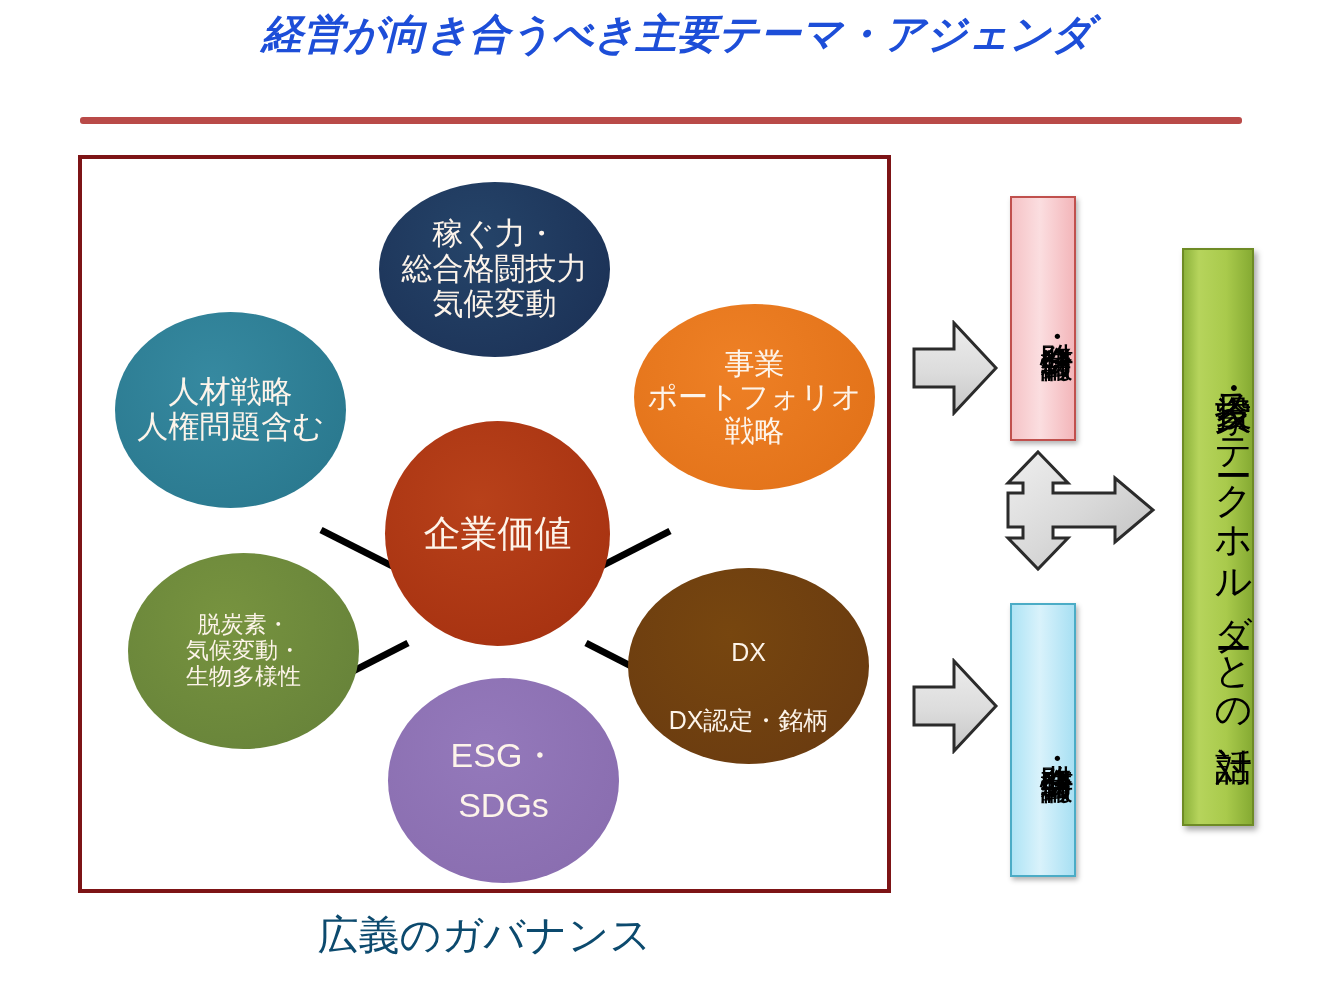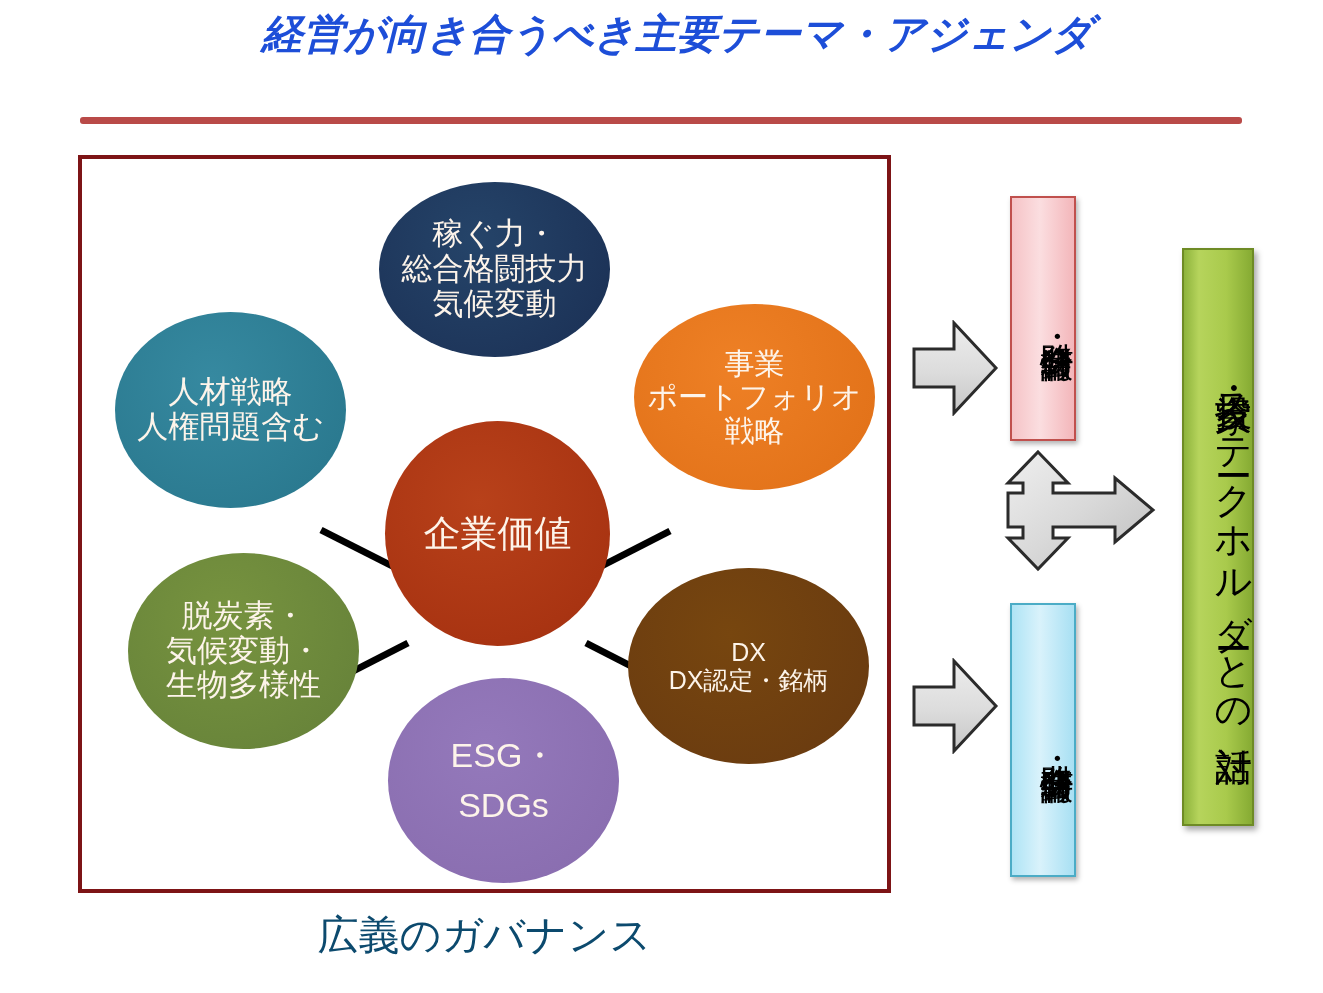--- a/index.html
+++ b/index.html
@@ -112,39 +112,39 @@
     width: 231px; height: 196px;
     background: #2f8197;
     background: radial-gradient(circle at 42% 34%, #3689a0 0%, #2b7a90 75%, #256f84 100%);
     font-size: 31px;
   }
   #ell-env {
     left: 128px; top: 553px;
     width: 231px; height: 196px;
     background: #6e8b3d;
     background: radial-gradient(circle at 42% 34%, #77933f 0%, #68843a 78%, #5f7a34 100%);
-    font-size: 31px;
+    font-size: 23px;
   }
   #ell-esg {
     left: 388px; top: 678px;
     width: 231px; height: 205px;
     background: #8d72b4;
     background: radial-gradient(circle at 42% 34%, #9479bb 0%, #8a6eb0 78%, #8164a8 100%);
     font-size: 34px;
     line-height: 1.45;
     text-align: center;
   }
   #ell-dx {
     left: 628px; top: 568px;
     width: 241px; height: 196px;
     background: #6e3f12;
     background: radial-gradient(circle at 42% 34%, #77460f 0%, #6b3c10 78%, #5f340d 100%);
     font-size: 34px;
   }
-  #ell-dx .sub { font-size: 25px; }
+  #ell-dx .sub { font-size: 25px; margin-top: 40px; }
   #ell-port {
     left: 634px; top: 304px;
     width: 241px; height: 186px;
     background: #e8791c;
     background: radial-gradient(circle at 42% 34%, #ee8025 0%, #e3731a 78%, #d96a15 100%);
     font-size: 30px;
   }
 
   
   .vbox {

